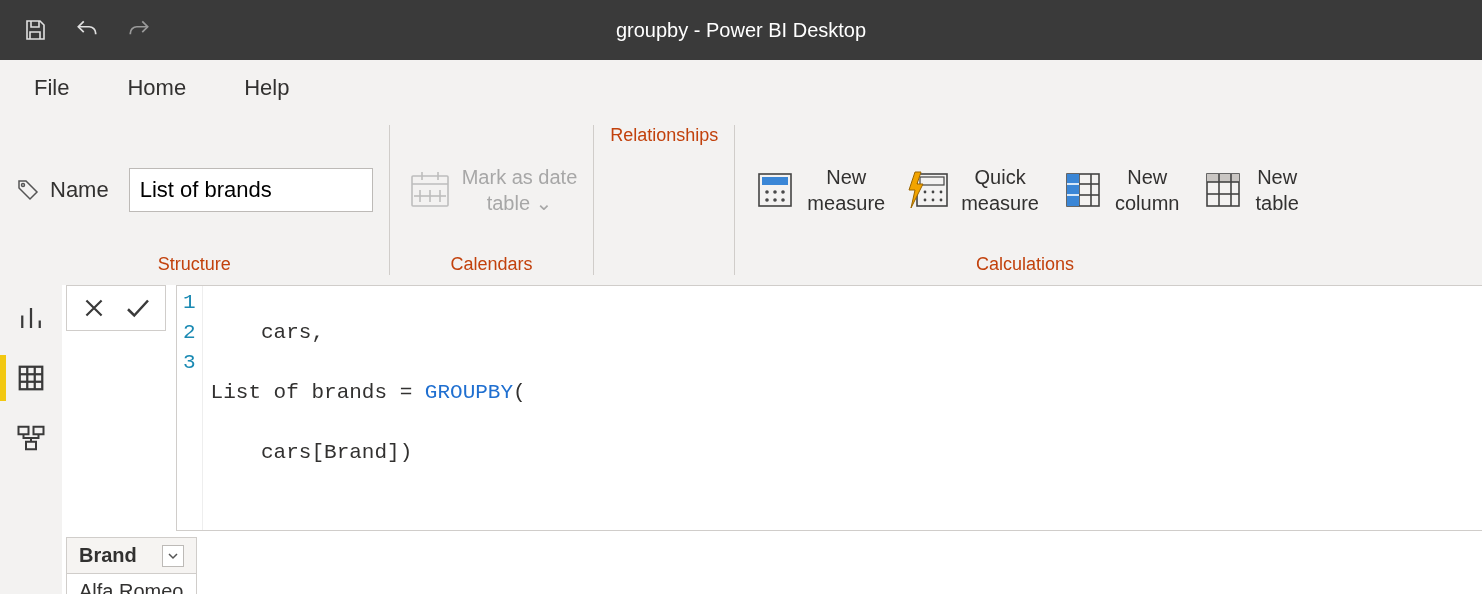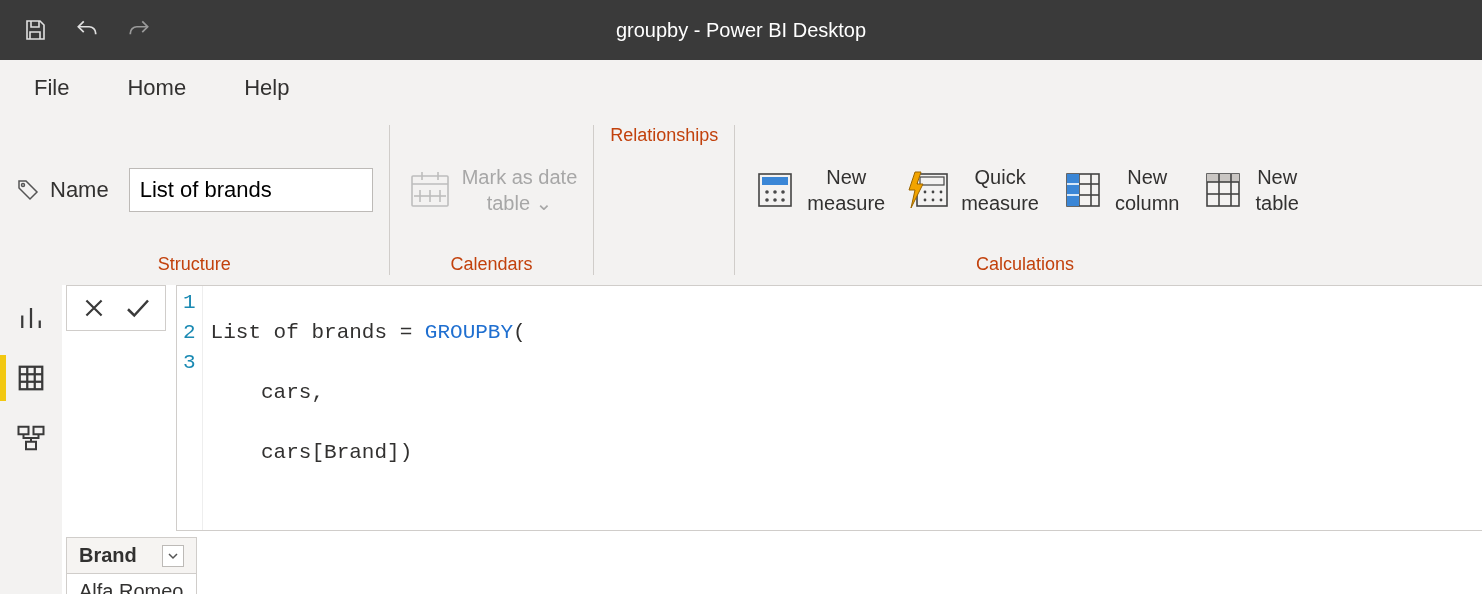--- a/index.html
+++ b/index.html
@@ -476,22 +476,22 @@
         </span>
       </div>
 
       <div class="formula-editor">
         <div class="gutter">
           <div>1</div>
           <div>2</div>
           <div>3</div>
         </div>
         <div class="code">
+<div>    cars,</div>
 <div><span>List of brands = </span><span class="dax-func">GROUPBY</span><span>(</span></div>
-<div>    cars,</div>
 <div>    cars[Brand])</div>
         </div>
       </div>
     </div>
 
     <div class="data-wrap">
       <table class="data">
         <thead>
           <tr>
             <th>

